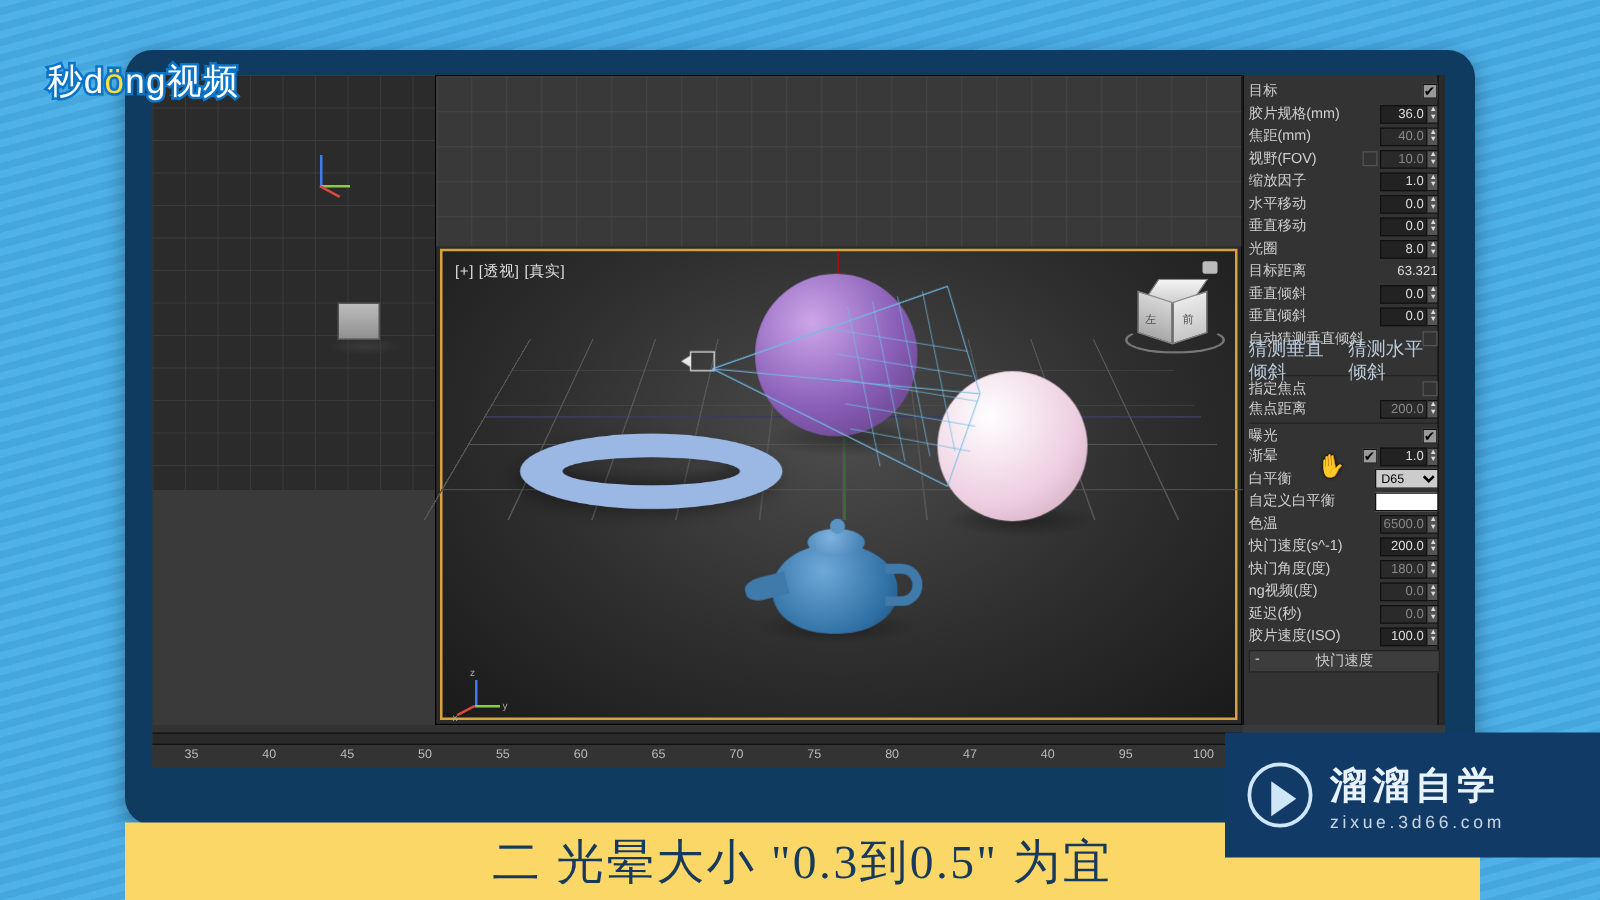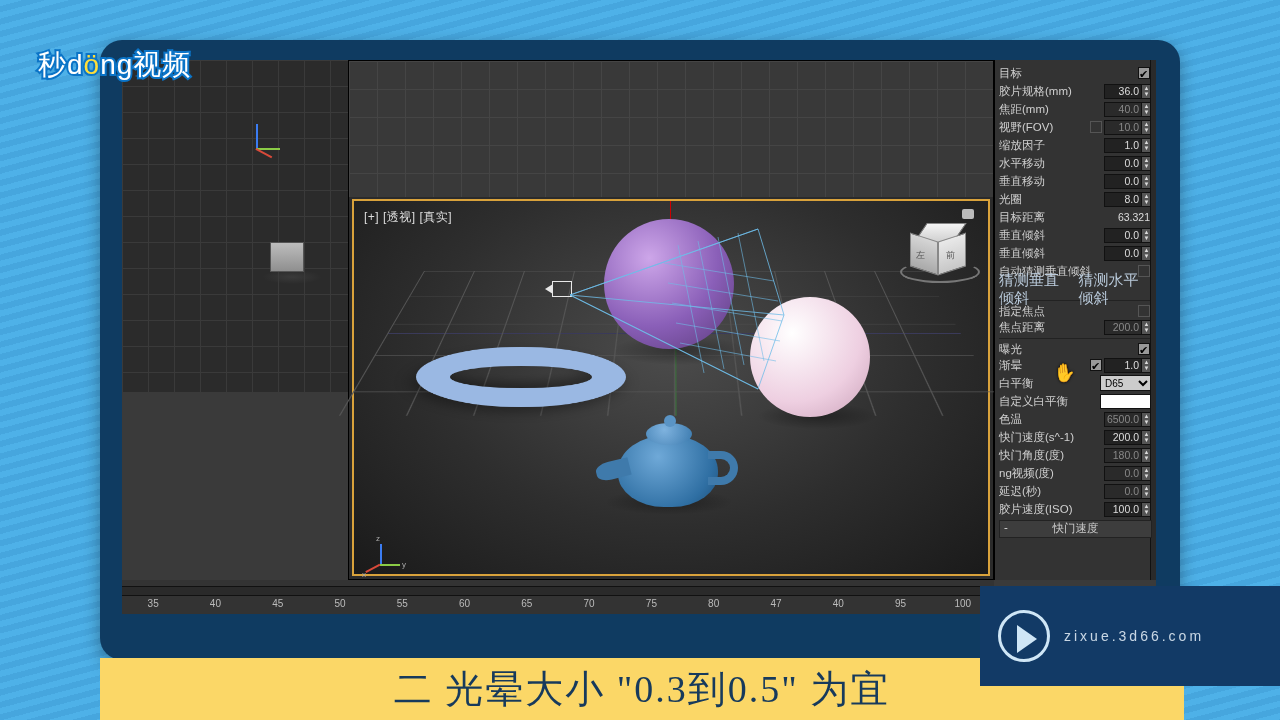--- a/index.html
+++ b/index.html
@@ -486,15 +486,16 @@
   秒d<span class="dot">ö</span>ng视频
 </div>
 
 <div class="caption">
   <span>二 光晕大小 "0.3到0.5" 为宜</span>
 </div>
 
 <div class="logo-box">
   <div class="circ"></div>
   <div class="txt">
+    <div class="cn">溜溜自学</div>
     <div class="en">zixue.3d66.com</div>
   </div>
 </div>
 
 </body></html>

